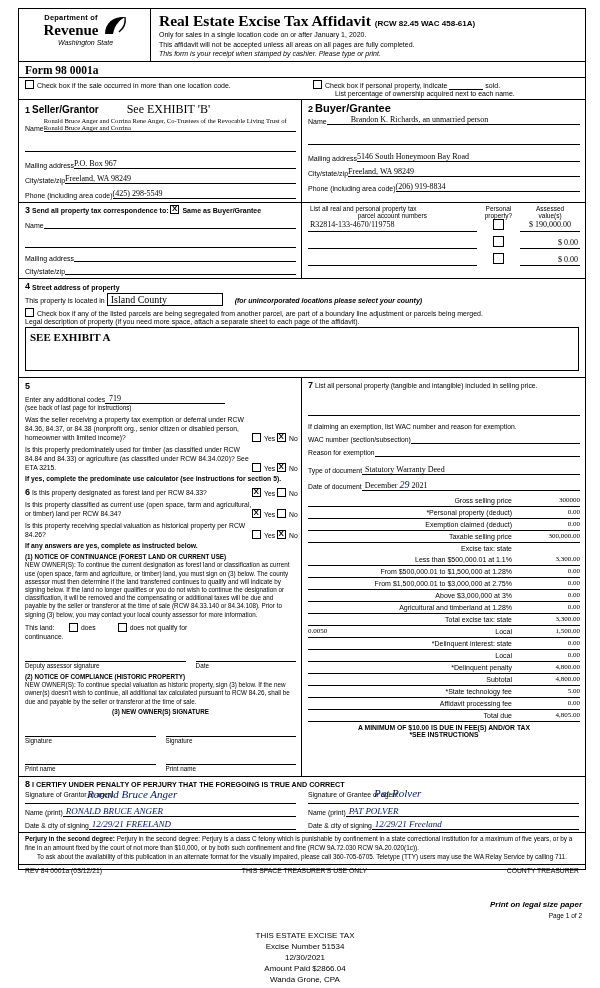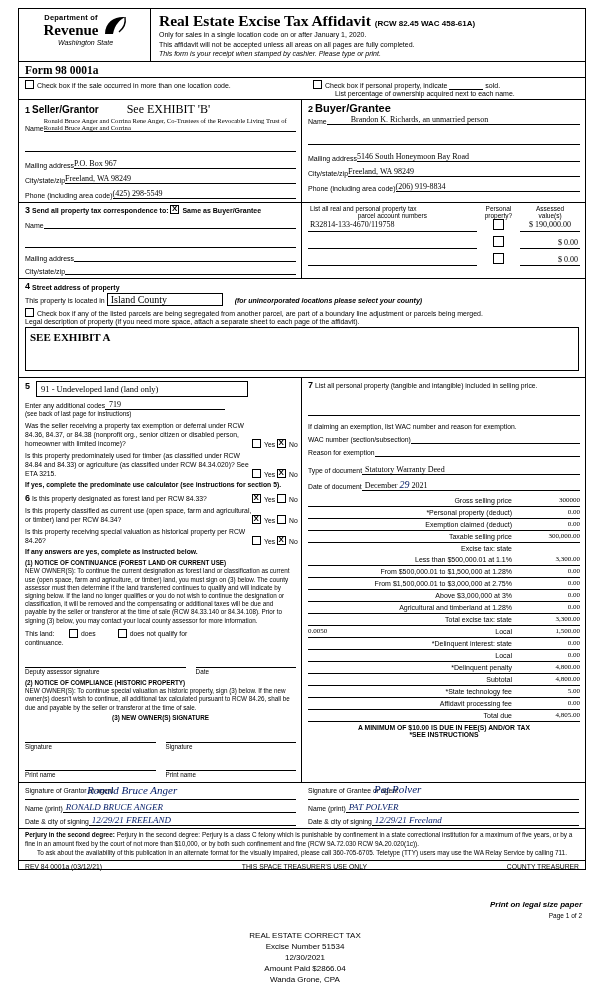--- a/index.html
+++ b/index.html
@@ -217,21 +217,20 @@
       </div>
       <div style="margin-top:2px;"><span class="sq"></span><span class="lbl">Check box if any of the listed parcels are being segregated from another parcel, are part of a boundary line adjustment or parcels being merged.</span></div>
       <div style="margin-top:1px;" class="lbl">Legal description of property (if you need more space, attach a separate sheet to each page of the affidavit).</div>
       <div class="bigbox"><span class="exhibit">SEE EXHIBIT A</span></div>
     </div>
 
     <div class="lowerhalf">
       <div class="lh-l">
         <div style="display:flex;align-items:flex-start;gap:6px;">
           <span class="num">5</span>
-          <span class="usebox">91 - Undeveloped land (land only)</span>
         </div>
         <div class="flexline" style="margin-top:3px;">
             <span class="sm">Enter any additional codes</span>
             <span class="grow" style="max-width:120px;"><span class="hand" style="padding-left:4px;">719</span></span>
           </div>
         <div class="tiny">(see back of last page for instructions)</div>
 
         <div style="display:flex;align-items:flex-end;margin-top:3px;">
           <div class="sm" style="flex:1;">Was the seller receiving a property tax exemption or deferral under RCW 84.36, 84.37, or 84.38 (nonprofit org., senior citizen or disabled person, homeowner with limited income)?</div>
           <div class="yn" style="width:44px;text-align:right;"><span class="sq"></span><span>Yes</span> <span class="sq ck"></span><span>No</span></div>
@@ -406,20 +405,21 @@
               <span class="lab">Total due</span>
               <span class="val">4,805.00</span>
             </div>
           <div style="text-align:center;font-weight:bold;font-size:6.8px;margin-top:2px;">A MINIMUM OF $10.00 IS DUE IN FEE(S) AND/OR TAX</div>
           <div style="text-align:center;font-weight:bold;font-size:6.8px;">*SEE INSTRUCTIONS</div>
         </div>
       </div>
     </div>
 
     <div class="sec8" style="border-top:none;">
+      <div style="font-weight:bold;font-size:7.2px;"><span class="num">8</span> <span>I CERTIFY UNDER PENALTY OF PERJURY THAT THE FOREGOING IS TRUE AND CORRECT</span></div>
       <div style="display:flex;margin-top:1px;">
         <div style="width:50%;box-sizing:border-box;padding-right:6px;">
           <div style="position:relative;height:13px;border-bottom:1px solid #000;">
             <span class="sm">Signature of Grantor or agent</span>
             <span class="sigscript" style="position:absolute;left:62px;top:-2px;">Ronald Bruce Anger</span>
           </div>
           <div class="flexline" style="margin-top:2px;">
               <span class="sm">Name (print)</span>
               <span class="grow"><span class="sigscript" style="font-size:9px;padding-left:3px;">RONALD BRUCE ANGER</span></span>
             </div>
@@ -454,21 +454,21 @@
       <span>REV 84 0001a (03/12/21)</span>
       <span>THIS SPACE TREASURER'S USE ONLY</span>
       <span>COUNTY TREASURER</span>
     </div>
   </div>
 
   <div class="printlegal">Print on legal size paper</div>
   <div class="pageof">Page 1 of 2</div>
 
   <div class="treas">
-    <div>REAL ESTATE CORRECT TAX</div>
+    <div>THIS ESTATE EXCISE TAX</div>
     <div>Excise Number 51534</div>
     <div>12/30/2021</div>
     <div>Amount Paid $2866.04</div>
     <div>Wanda Grone, CPA</div>
     <div>Island County Treasurer</div>
   </div>
 
 </div>
 
 </body></html>

